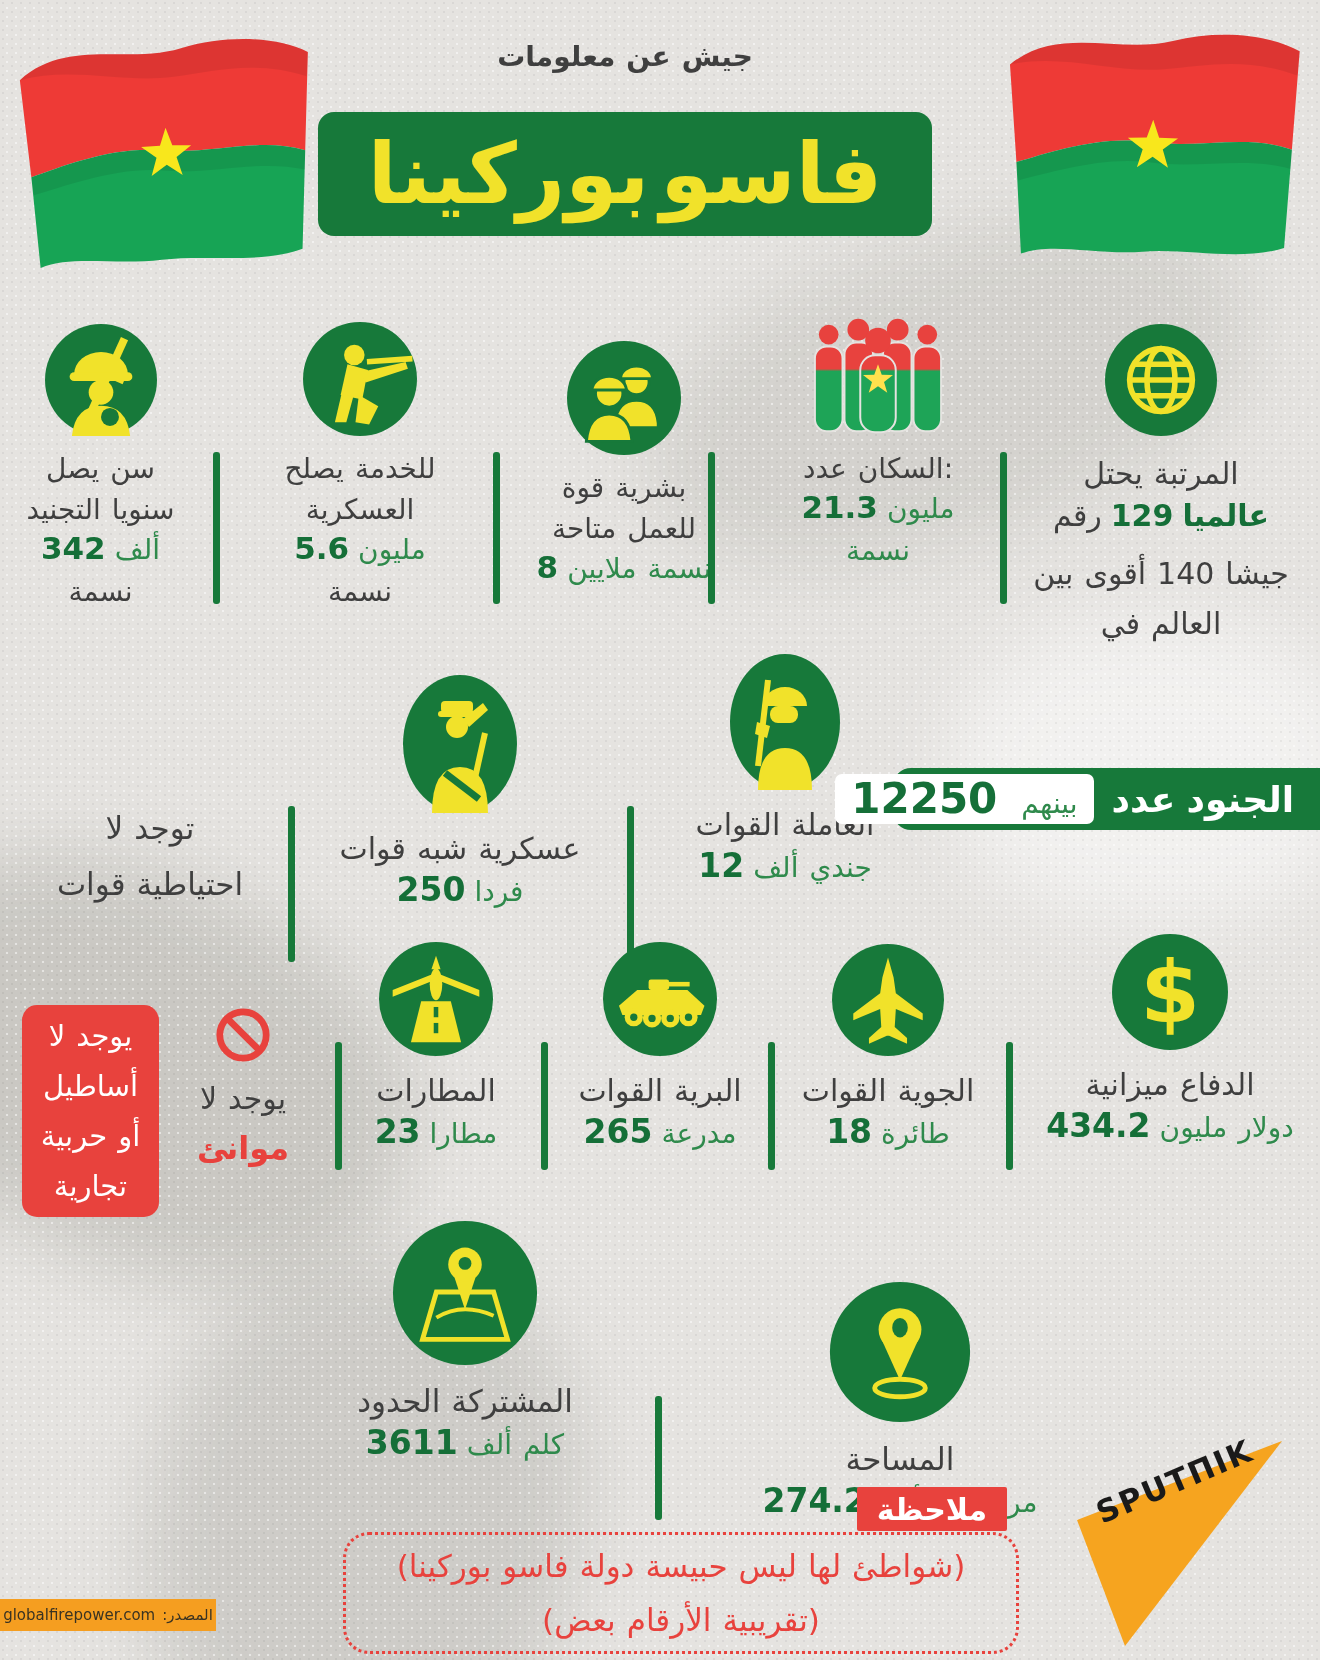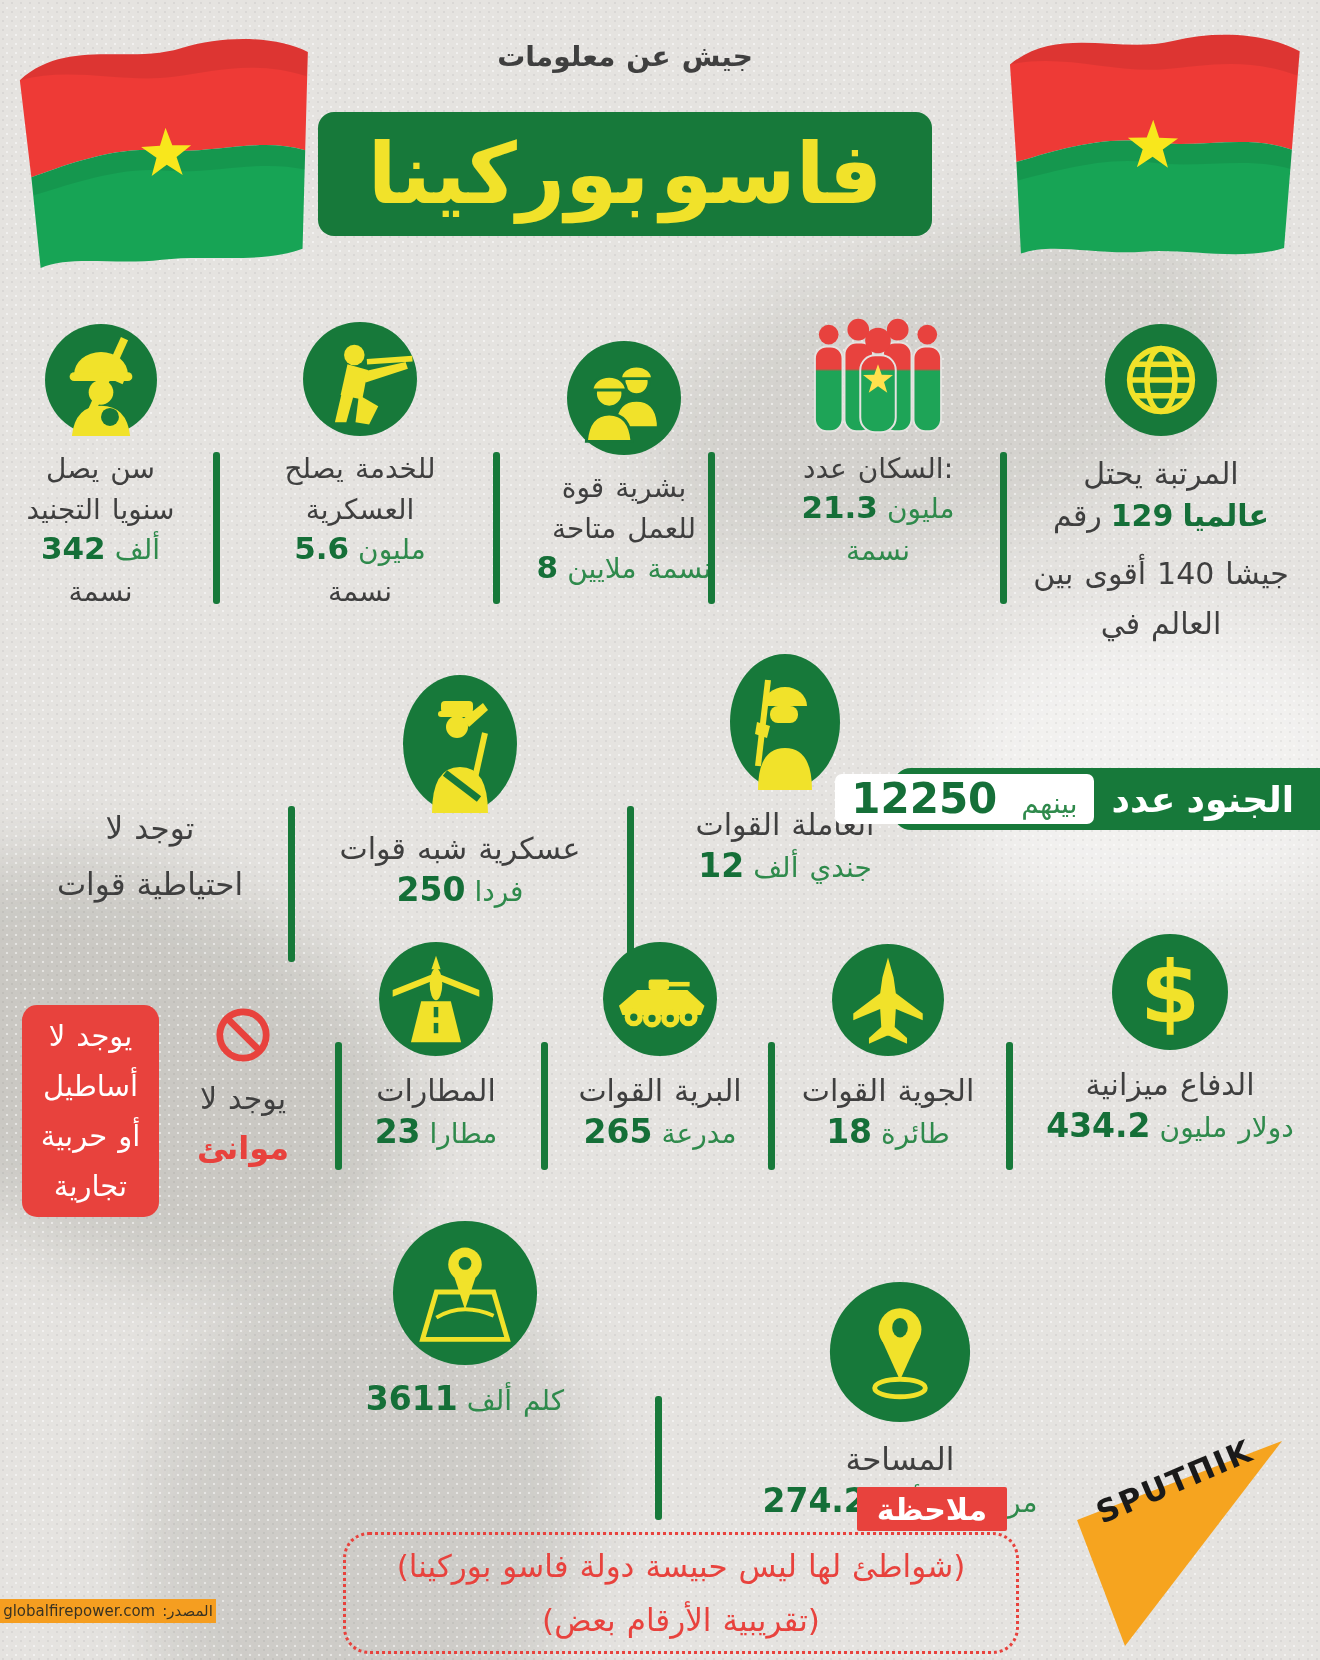--- a/index.html
+++ b/index.html
@@ -70,21 +70,21 @@
   .no-fleet .ln{color:#ffffff;font-size:29px;height:48px;}
   .red-bold{color:#e8423d !important;font-weight:bold;font-size:32px !important;}
 
   .note-label{left:857px;top:1487px;width:150px;height:44px;background:#e8423d;border-radius:2px;
               display:flex;align-items:center;justify-content:center;z-index:3;}
   .note-label .ln{color:#ffffff;font-weight:bold;font-size:30px;}
   .note-box{left:343px;top:1532px;width:670px;height:116px;border:3px dotted #e8423d;border-radius:26px;
             display:flex;flex-direction:column;justify-content:center;row-gap:4px;z-index:2;}
   .note-box .ln{color:#e8423d;font-size:31px;height:50px;}
 
-  .source-bar{left:0;top:1599px;width:216px;height:24px;background:#f59e20;display:flex;direction:ltr;
+  .source-bar{left:0;top:1599px;width:216px;height:32px;background:#f59e20;display:flex;direction:ltr;
               align-items:center;justify-content:center;column-gap:7px;z-index:3;}
   .source-bar span{font-size:15px;color:#3a3322;}
 
   .flag{z-index:2;}
   svg text{font-family:"DejaVu Sans",sans-serif;}
 </style>
 </head>
 <body>
 
 <div class="poster">
@@ -484,20 +484,24 @@
     <div class="icon-wrap" style="height:152px;">
       <svg width="148" height="148" viewBox="0 0 150 150">
         <circle cx="75" cy="75" r="73" fill="#17793a"></circle>
         <polygon points="32,122 118,122 104,74 46,74" stroke="#f1e22a" stroke-width="5" fill="none"></polygon>
         <path d="M46,100 Q72,84 104,98" stroke="#f1e22a" stroke-width="4" fill="none"></path>
         <polygon points="62,52 88,52 75,92" fill="#f1e22a"></polygon>
         <circle cx="75" cy="46" r="17" fill="#f1e22a"></circle>
         <circle cx="75" cy="45" r="6.5" fill="#17793a"></circle>
       </svg>
     </div>
+    <div class="ln lh44 wsplit" style="font-size:31px;">
+        <span>الحدود</span>
+        <span>المشتركة</span>
+      </div>
     <div class="val lh50">
       <span class="num big">3611</span>
       <span class="unit wsplit">
           <span>ألف</span>
           <span>كلم</span>
         </span>
     </div>
   </div>
   <div class="vbar" style="left:655px;top:1396px;height:124px;"></div>
 

